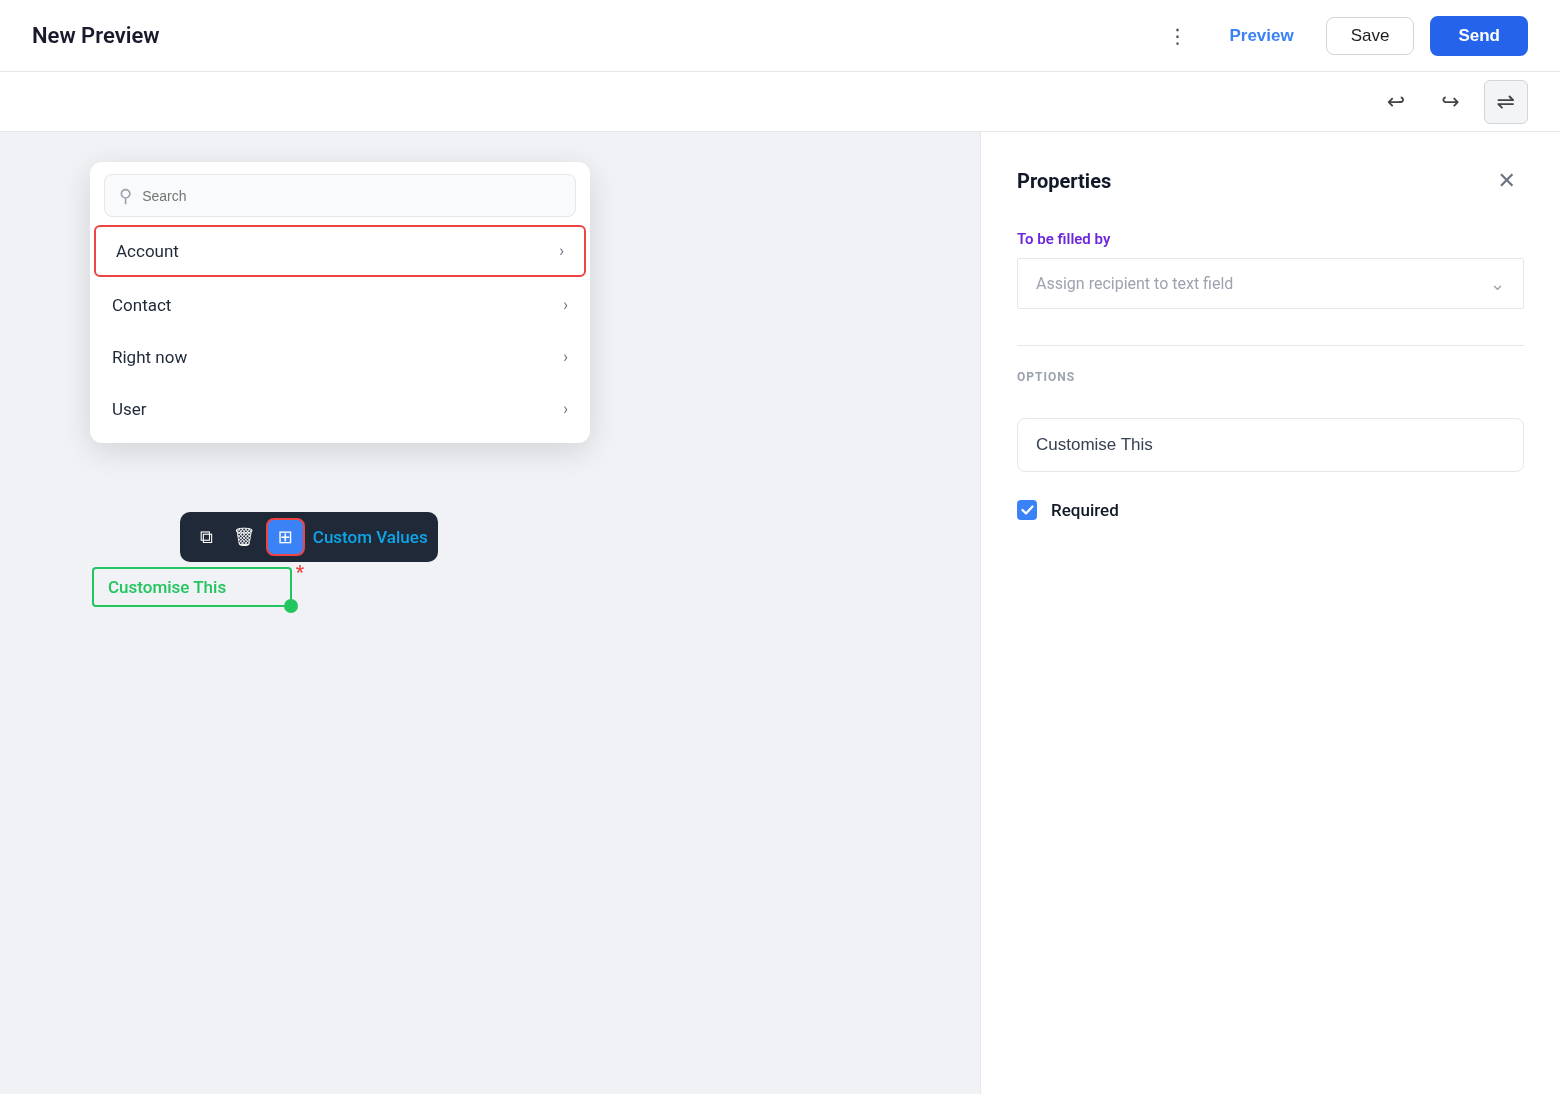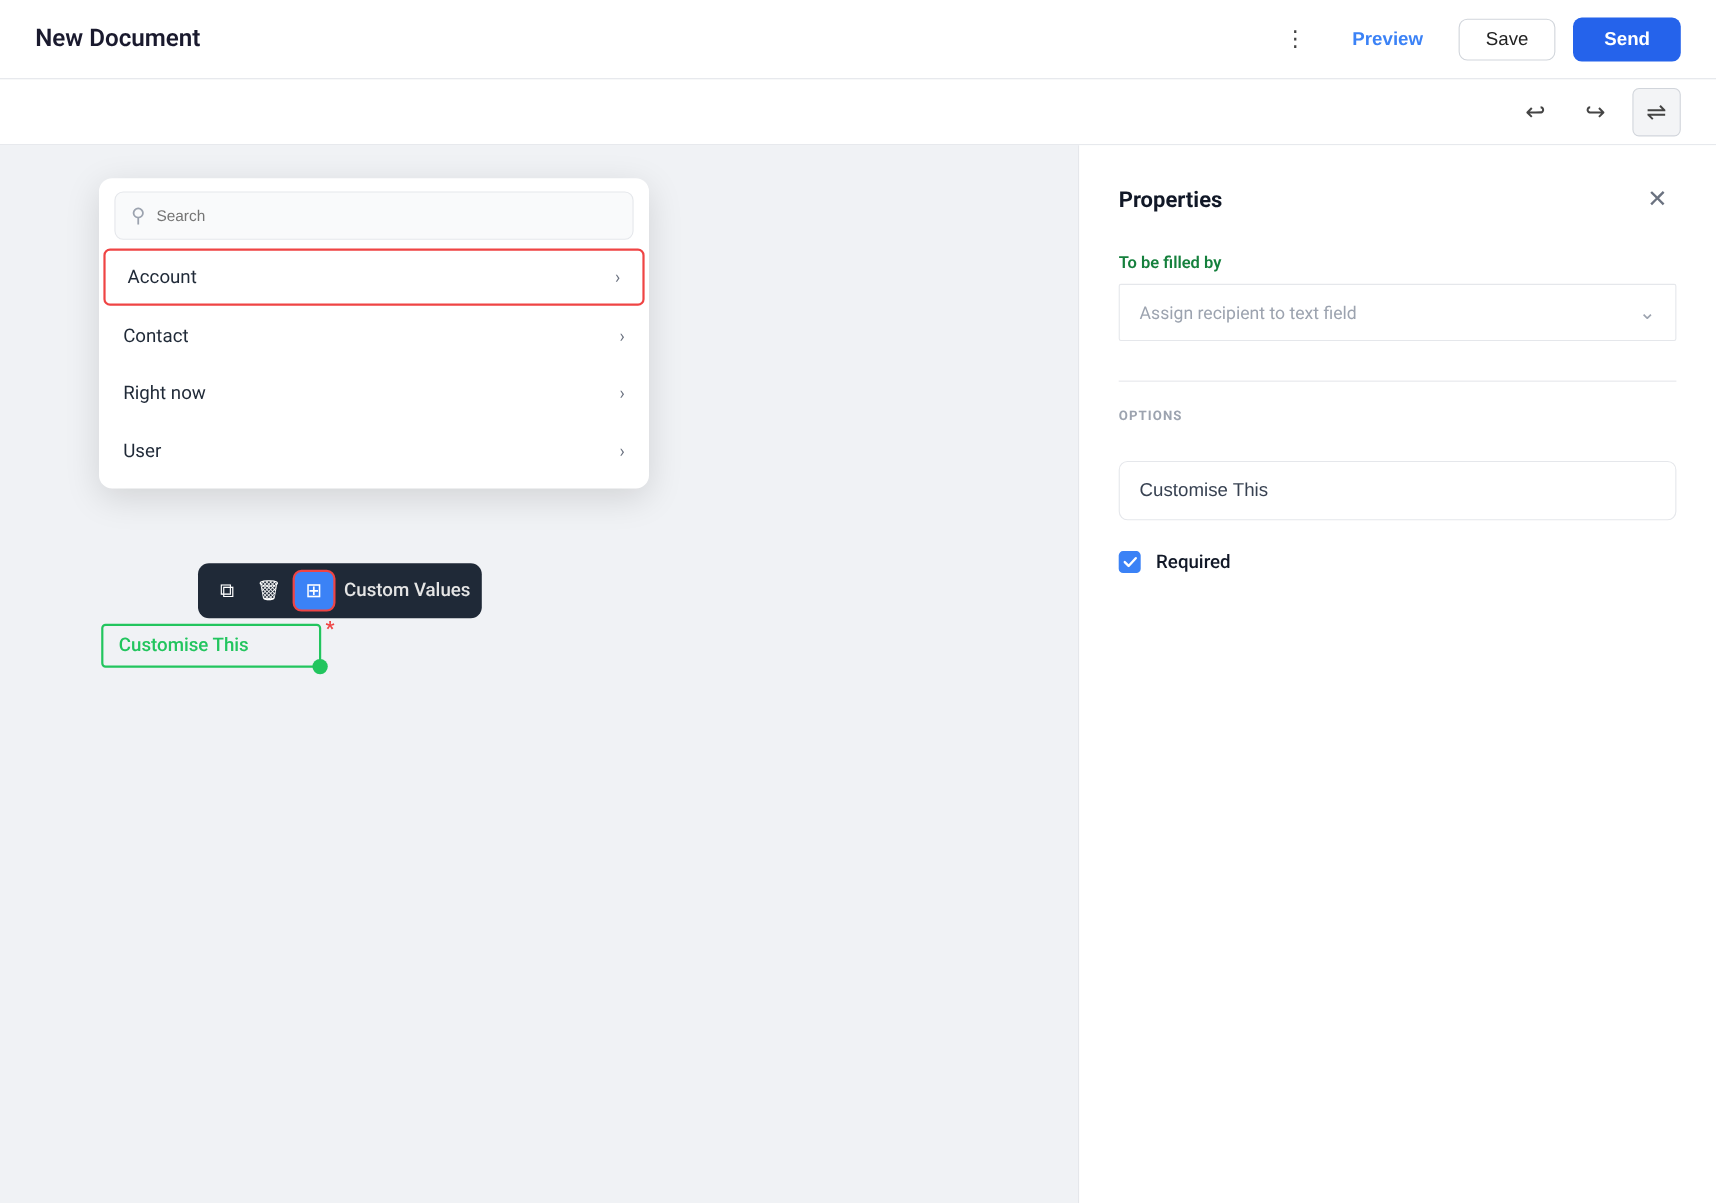--- a/index.html
+++ b/index.html
@@ -196,21 +196,21 @@
       border-radius: 6px;
       display: flex;
       align-items: center;
     }
     .ft-btn.highlighted {
       background: #3b82f6;
       border-radius: 8px;
       border: 2.5px solid #ef4444;
     }
     .ft-label {
-      color: #e5e5e5;
+      color: #0ea5e9;
       font-size: 17px;
       font-weight: 500;
       padding-left: 8px;
       white-space: nowrap;
     }
 
     
     .text-field-element {
       position: absolute;
       top: 435px;
@@ -269,21 +269,21 @@
       border: none;
       cursor: pointer;
       font-size: 22px;
       color: #6b7280;
       padding: 4px 8px;
     }
 
     .section-label {
       font-size: 15px;
       font-weight: 600;
-      color: #15803d;
+      color: #6d28d9;
       margin-bottom: 10px;
     }
 
     .select-dropdown {
       display: flex;
       align-items: center;
       justify-content: space-between;
       border: 1.5px solid #e5e7eb;
       border-radius: 2px;
       padding: 14px 18px;
@@ -351,21 +351,21 @@
     .required-label {
       font-size: 17px;
       color: #111827;
       font-weight: 500;
     }
   </style>
 </head>
 <body>
 
 <div class="header">
-  <div class="header-title">New Document</div>
+  <div class="header-title">New Preview</div>
   <div class="header-right">
     <button class="btn-more">⋮</button>
     <button class="btn-preview">Preview</button>
     <button class="btn-save">Save</button>
     <button class="btn-send">Send</button>
   </div>
 </div>
 
 <div class="toolbar">
   <button class="toolbar-btn">↩</button>

